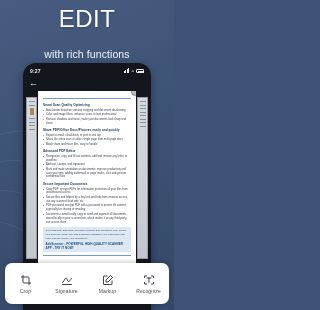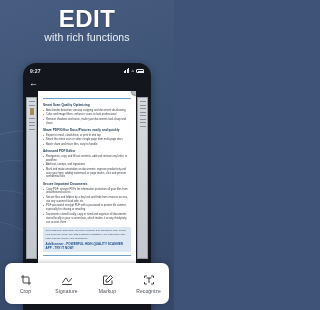--- a/index.html
+++ b/index.html
@@ -26,26 +26,26 @@
   .arc.a2 { width:180px; height:180px; }
   .arc.a3 { width:210px; height:210px; }
   .arc.a4 { width:240px; height:240px; }
 
   
   #promo {
     position:absolute; top:6px; left:0; right:0;
     text-align:center; z-index:5;
   }
   #promo .title {
-    font-size:24px; font-weight:bold; color:#ffffff;
+    font-size:24px; font-weight:normal; color:#ffffff;
     letter-spacing:0.5px; line-height:1.05;
     text-shadow:0 1px 2px rgba(0,0,0,0.25);
   }
   #promo .sub {
-    font-size:10.5px; color:#eef3f9; margin-top:0;
+    font-size:10.5px; color:#eef3f9; margin-top:17px;
     letter-spacing:0.1px;
   }
 
   
   #phone {
     position:absolute;
     left:23px; top:63px; width:128px; height:260px;
     background:#13161c;
     border-radius:13px 13px 0 0;
     box-shadow:0 2px 8px rgba(0,0,0,0.35);

